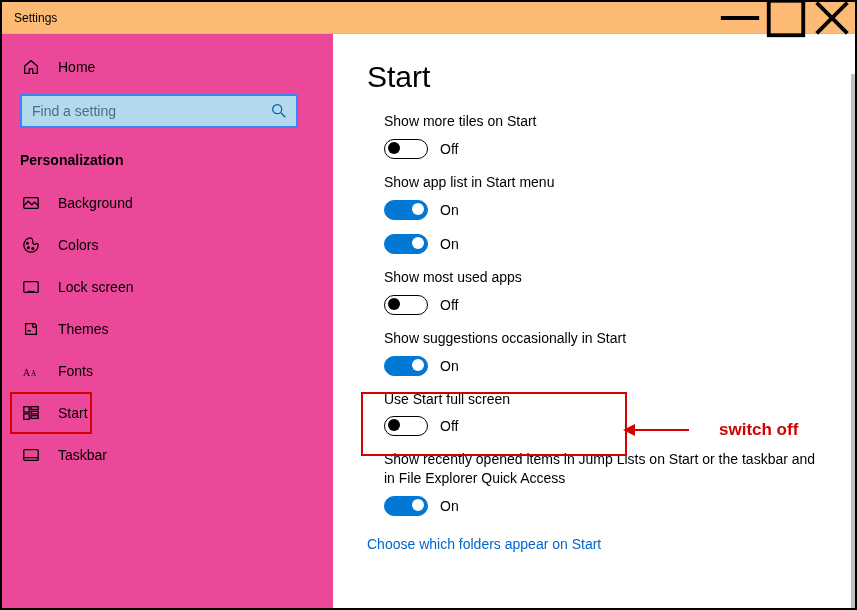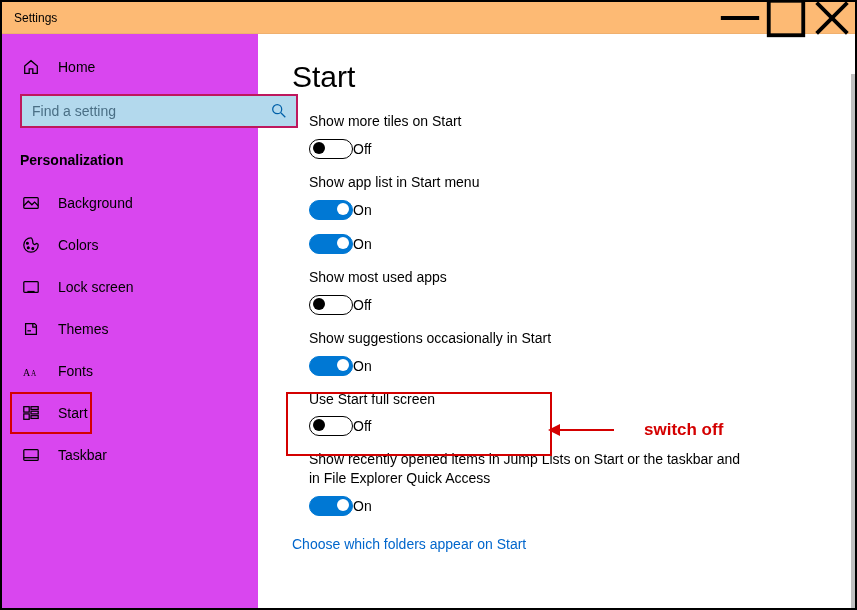--- a/index.html
+++ b/index.html
@@ -23,38 +23,38 @@
   .titlebar-spacer { flex: 1; }
   .win-btn {
     width: 46px; height: 32px;
     display: flex; align-items: center; justify-content: center;
     font-size: 12px; color: #000;
   }
   .body {
     flex: 1; display: flex; min-height: 0;
   }
   .sidebar {
-    width: 256px;
-    background: #d946ef;
+    width: 331px;
+    background: #ec4899;
     padding: 14px 0 0 0;
     display: flex; flex-direction: column;
   }
   .home-row, .nav-item {
     display: flex; align-items: center;
     gap: 18px;
     padding: 10px 18px 10px 20px;
     font-size: 14px;
     color: #000;
   }
   .icon { width: 18px; height: 18px; display: inline-flex; align-items: center; justify-content: center; }
   .icon svg { width: 18px; height: 18px; stroke: #000; fill: none; stroke-width: 1.4; }
   .search-wrap { padding: 8px 12px 4px 18px; }
   .search-box {
     width: 278px; height: 34px;
-    border: 2px solid #be185d;
+    border: 2px solid #3b82f6;
     background: #b3d9ed;
     display: flex; align-items: center;
     padding: 0 8px 0 10px;
   }
   .search-input {
     flex: 1; border: none; background: transparent;
     font-size: 14px; color: #333; outline: none;
   }
   .search-input::placeholder { color: #4a6f85; font-style: normal; }
   .section-label {
@@ -67,21 +67,21 @@
   .highlight-box { border: 2px solid #d40000; position: absolute; }
   .start-box { left: 8px; top: -2px; width: 82px; height: 42px; }
   .content {
     flex: 1; position: relative;
     padding: 26px 28px 8px 34px;
     overflow: hidden;
   }
   .page-title { font-size: 30px; font-weight: 500; color: #000; margin-bottom: 18px; }
   .setting { margin-bottom: 14px; margin-left: 17px; }
   .setting-label { font-size: 14px; color: #000; margin-bottom: 8px; line-height: 1.35; }
-  .toggle-row { display: flex; align-items: center; gap: 0; }
+  .toggle-row { display: flex; align-items: center; gap: 12px; }
   .toggle {
     width: 44px; height: 20px; border-radius: 10px; position: relative;
     border: 1px solid #000;
   }
   .toggle.off { background: #fff; }
   .toggle.on  { background: #0078d4; border-color: #0078d4; }
   .knob {
     position: absolute; top: 2px; width: 12px; height: 12px; border-radius: 50%;
   }
   .toggle.off .knob { left: 3px; background: #000; }

